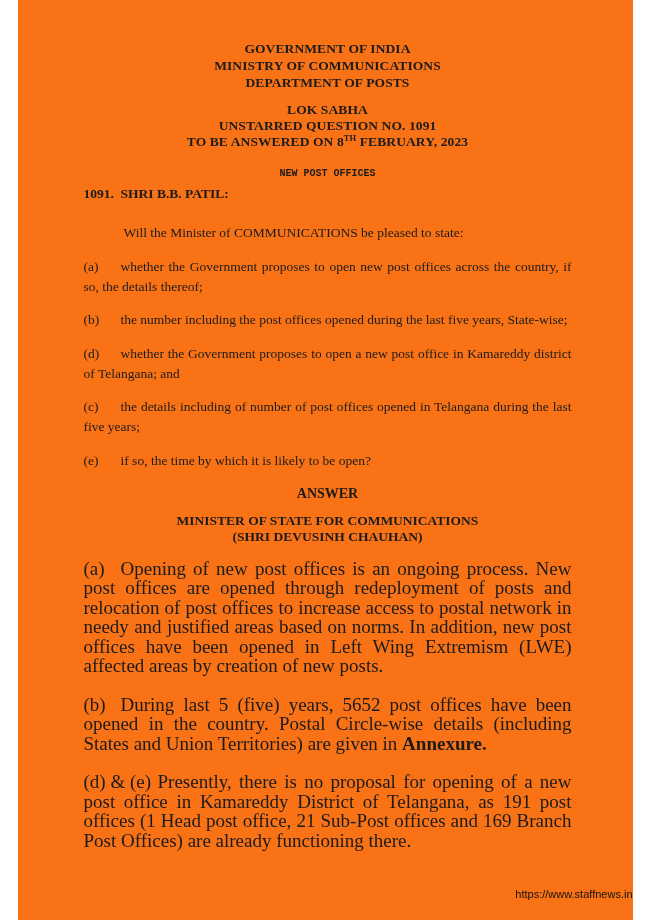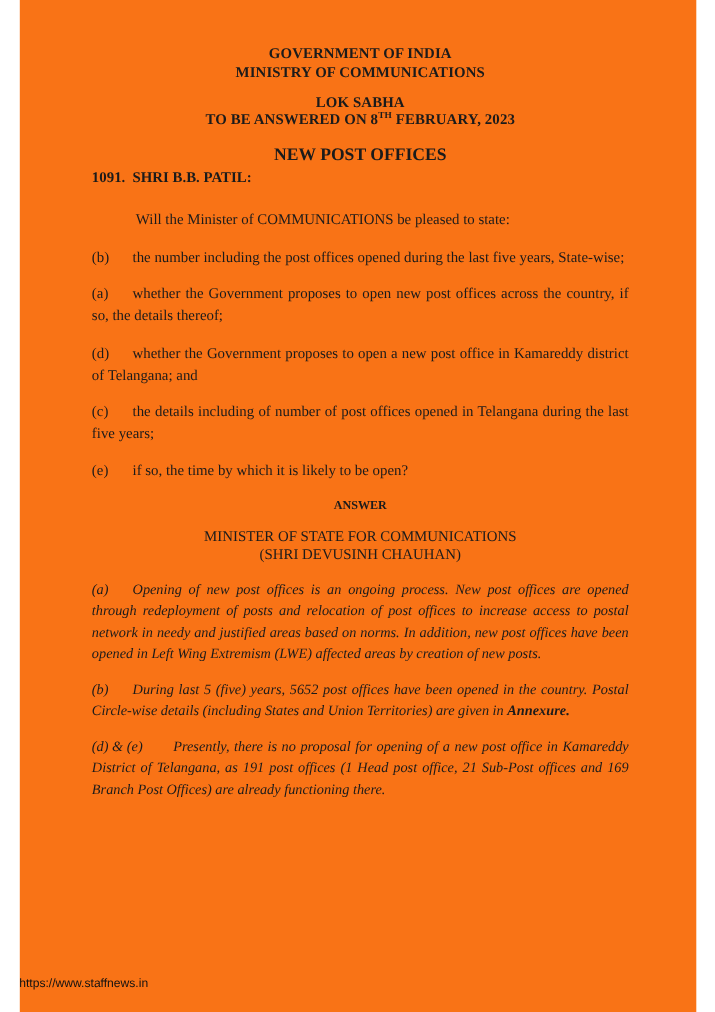--- a/index.html
+++ b/index.html
@@ -37,23 +37,24 @@
     line-height: 16px;
     letter-spacing: 0.1px;
   }
   .session-block sup {
     font-size: 8.5px;
     vertical-align: super;
     line-height: 0;
   }
   .subject-line {
     margin-top: 16px;
-    font-size: 16px;
+    font-size: 10px;
     font-weight: bold;
     line-height: 15px;
+    font-family: Liberation Mono, monospace;
   }
   .asker-line {
     margin-top: 5px;
     font-size: 13.5px;
     font-weight: bold;
     line-height: 15px;
   }
   .asker-no {
     display: inline-block;
     width: 37px;
@@ -69,87 +70,88 @@
     font-size: 13.5px;
     line-height: 20px;
     text-align: justify;
   }
   .q-label {
     display: inline-block;
     width: 37px;
   }
   .answer-heading {
     margin-top: 15px;
-    font-size: 11px;
+    font-size: 14px;
     font-weight: bold;
     line-height: 15px;
   }
   .minister-block {
     margin-top: 12px;
     font-size: 13.5px;
-    font-weight: normal;
+    font-weight: bold;
     line-height: 16px;
   }
   .a-item {
-    font-size: 13px;
+    font-size: 19px;
     line-height: 19.5px;
     text-align: justify;
-    font-style: italic;
   }
   .a-item.first { margin-top: 14px; }
   .a-item.tight { margin-top: 2px; }
   .a-item.normal { margin-top: 10px; }
   .a-label {
     display: inline-block;
     width: 37px;
   }
   .a-label-wide {
     display: inline-block;
     width: 74px;
   }
   .footer {
     position: absolute;
     left: 0;
     right: 0;
     top: 888px;
-    text-align: left;
+    text-align: right;
     font-family: "Liberation Sans", sans-serif;
     font-size: 11px;
     color: #111111;
   }
   .footer a {
     color: #111111;
     text-decoration: none;
   }
 </style>
 </head>
 <body>
 
 <div class="page">
   <div class="content">
 
     <div class="org-block center">
       <div>GOVERNMENT OF INDIA</div>
       <div>MINISTRY OF COMMUNICATIONS</div>
+      <div>DEPARTMENT OF POSTS</div>
     </div>
 
     <div class="session-block center">
       <div>LOK SABHA</div>
+      <div>UNSTARRED QUESTION NO. 1091</div>
       <div><span>TO BE ANSWERED ON 8</span><sup>TH</sup><span> FEBRUARY, 2023</span></div>
     </div>
 
     <div class="subject-line center">NEW POST OFFICES</div>
 
     <div class="asker-line"><span class="asker-no">1091.</span><span>SHRI B.B. PATIL:</span></div>
 
     <p class="intro-para">Will the Minister of COMMUNICATIONS be pleased to state:</p>
 
+    <p class="q-item"><span class="q-label">(a)</span><span>whether the Government proposes to open new post offices across the country, if so, the details thereof;</span></p>
+
     <p class="q-item"><span class="q-label">(b)</span><span>the number including the post offices opened during the last five years, State-wise;</span></p>
-
-    <p class="q-item"><span class="q-label">(a)</span><span>whether the Government proposes to open new post offices across the country, if so, the details thereof;</span></p>
 
     <p class="q-item"><span class="q-label">(d)</span><span>whether the Government proposes to open a new post office in Kamareddy district of Telangana; and</span></p>
 
     <p class="q-item"><span class="q-label">(c)</span><span>the details including of number of post offices opened in Telangana during the last five years;</span></p>
 
     <p class="q-item"><span class="q-label">(e)</span><span>if so, the time by which it is likely to be open?</span></p>
 
     <div class="answer-heading center">ANSWER</div>
 
     <div class="minister-block center">

